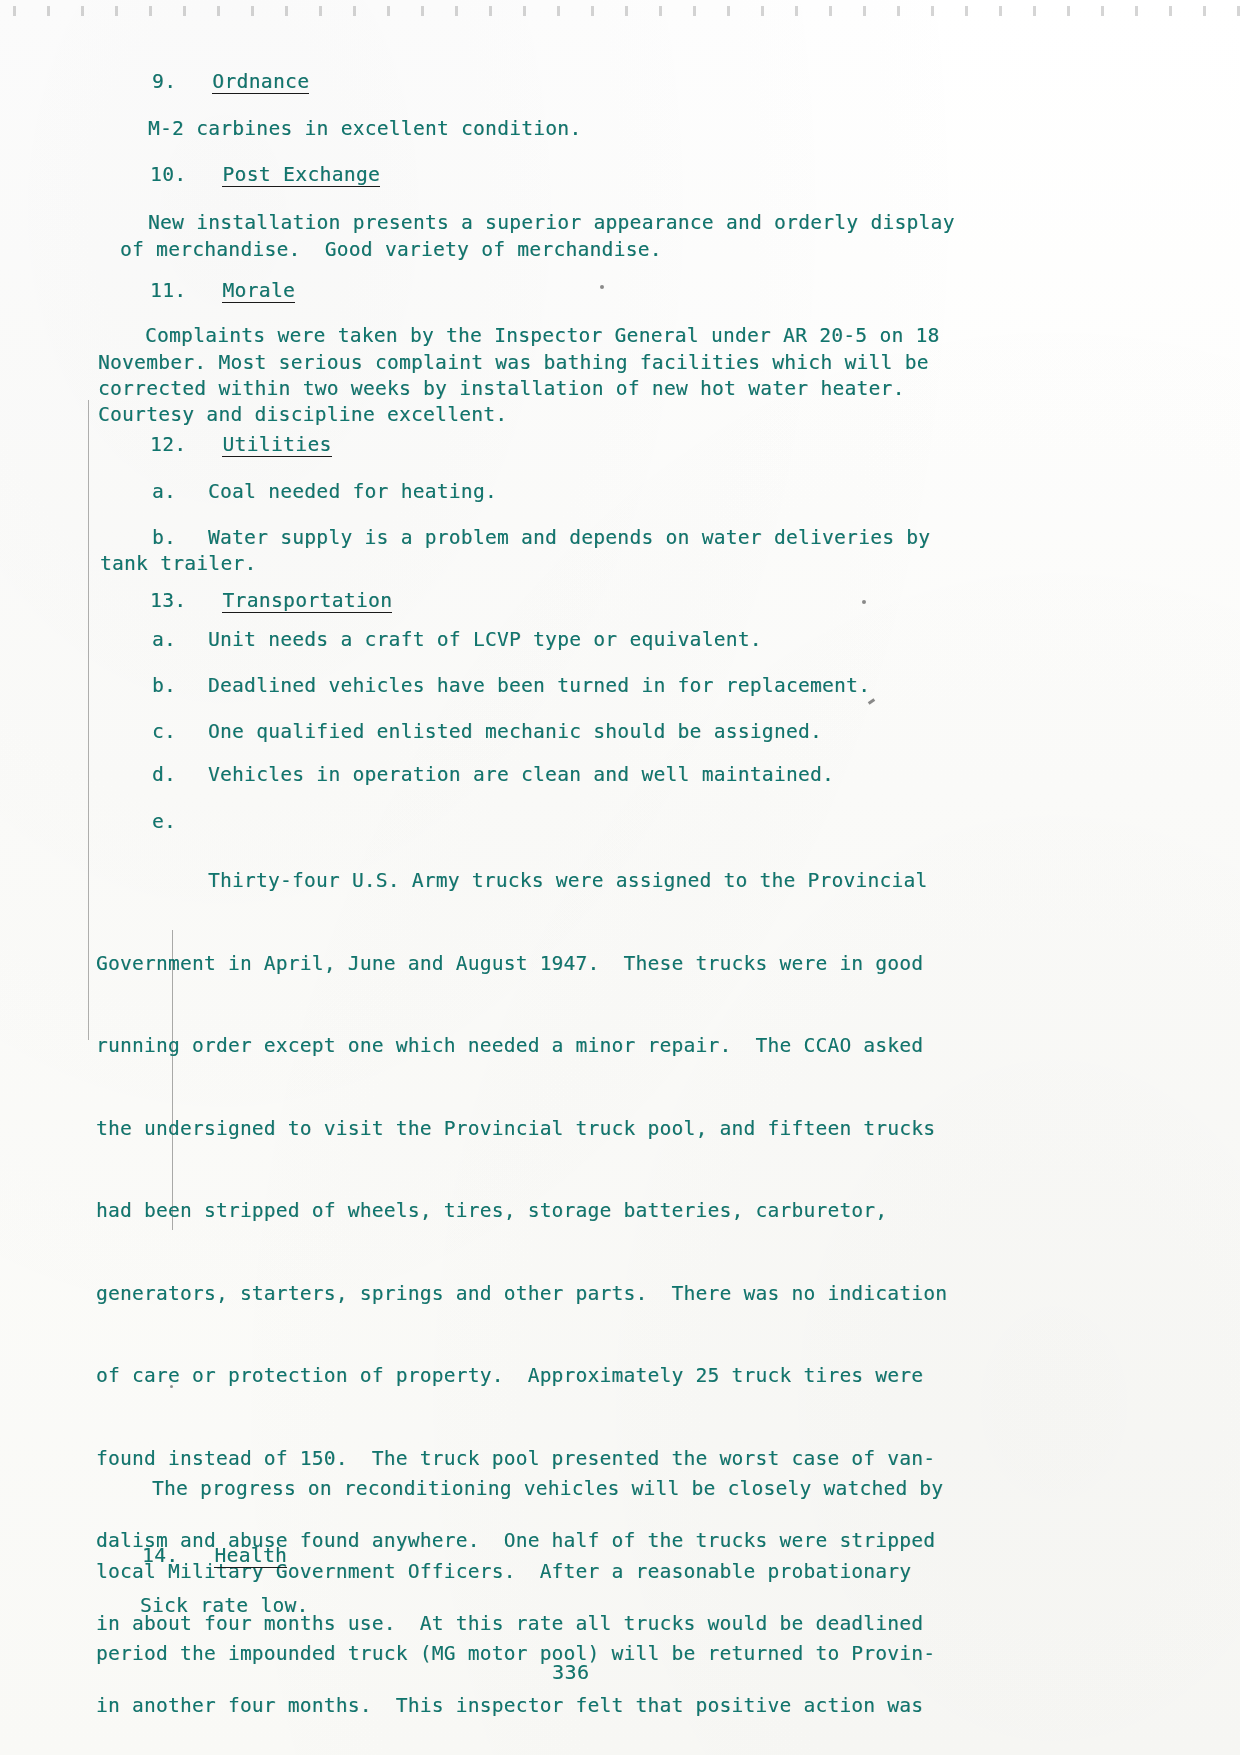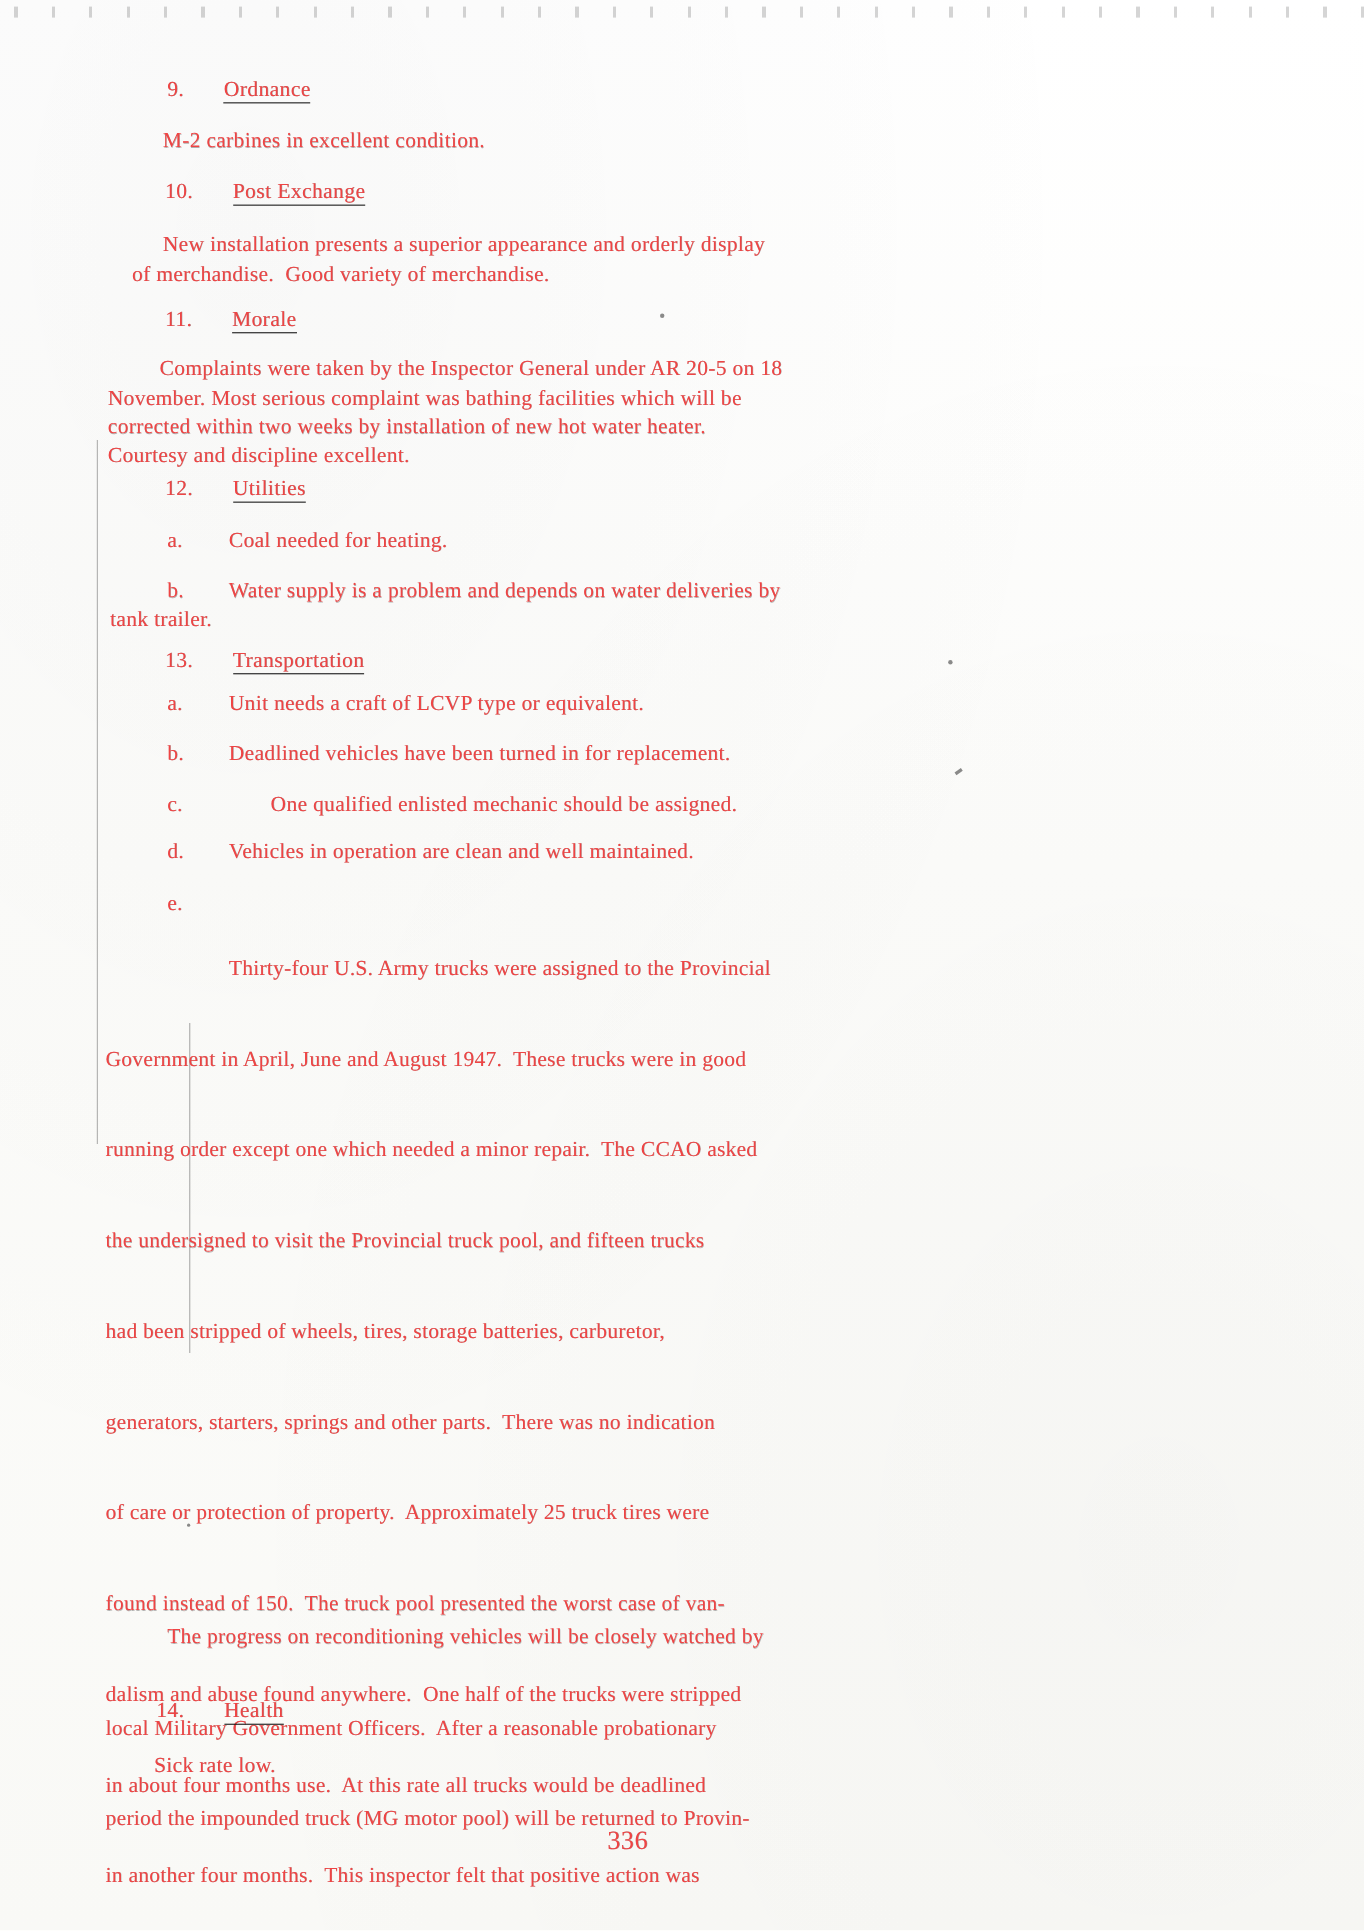--- a/index.html
+++ b/index.html
@@ -40,24 +40,23 @@
         rgba(0,0,0,0.30) 13px, rgba(0,0,0,0.30) 16px,
         rgba(0,0,0,0.0) 16px, rgba(0,0,0,0.0) 34px);
     opacity: 0.55;
     pointer-events: none;
   }
   .content {
     position: absolute;
     left: 0; top: 0;
     width: 1108px;
     height: 1755px;
-    color: #ef4444;
+    color: #0f766e;
     font-size: 19.5px;
     line-height: 1.0;
-    font-family: Liberation Serif, serif;
   }
   
   .crease {
     position: absolute;
     left: 88px;
     top: 400px;
     width: 1px;
     height: 640px;
     background: rgba(0,0,0,0.30);
     pointer-events: none;
@@ -95,21 +94,21 @@
     position: absolute;
     white-space: pre;
     letter-spacing: 0.25px;
     line-height: 27.5px;
     text-shadow: 0.4px 0.25px 0 rgba(0,0,0,0.28);
   }
   .pageno {
     position: absolute;
     white-space: pre;
     letter-spacing: 0.4px;
-    font-size: 24px;
+    font-size: 20px;
     text-shadow: 0.4px 0.25px 0 rgba(0,0,0,0.3);
   }
   
   .mark { position: absolute; background: rgba(0,0,0,0.45); pointer-events: none; }
 </style>
 </head>
 <body>
 
 <div class="page">
   <div class="paper-tone"></div>
@@ -151,21 +150,21 @@
 
     <div class="head" style="left:150px; top:591px;"><span class="num">13.</span><span style="display:inline-block;width:36px;"></span><span class="ttl">Transportation</span></div>
 
     <div class="blk" style="left:152px; top:630px;">a.</div>
     <div class="blk" style="left:208px; top:630px;">Unit needs a craft of LCVP type or equivalent.</div>
 
     <div class="blk" style="left:152px; top:676px;">b.</div>
     <div class="blk" style="left:208px; top:676px;">Deadlined vehicles have been turned in for replacement.</div>
 
     <div class="blk" style="left:152px; top:722px;">c.</div>
-    <div class="blk" style="left:208px; top:722px;margin-left:38px;">One qualified enlisted mechanic should be assigned.</div>
+    <div class="blk" style="left:208px; top:722px;">One qualified enlisted mechanic should be assigned.</div>
 
     <div class="blk" style="left:152px; top:765px;">d.</div>
     <div class="blk" style="left:208px; top:765px;">Vehicles in operation are clean and well maintained.</div>
 
     <div class="blk" style="left:152px; top:812px;">e.</div>
     <div class="para" style="left:96px; top:812px;">
       <div style="margin-left:112px;">Thirty-four U.S. Army trucks were assigned to the Provincial</div>
       <div>Government in April, June and August 1947.  These trucks were in good</div>
       <div>running order except one which needed a minor repair.  The CCAO asked</div>
       <div>the undersigned to visit the Provincial truck pool, and fifteen trucks</div>

